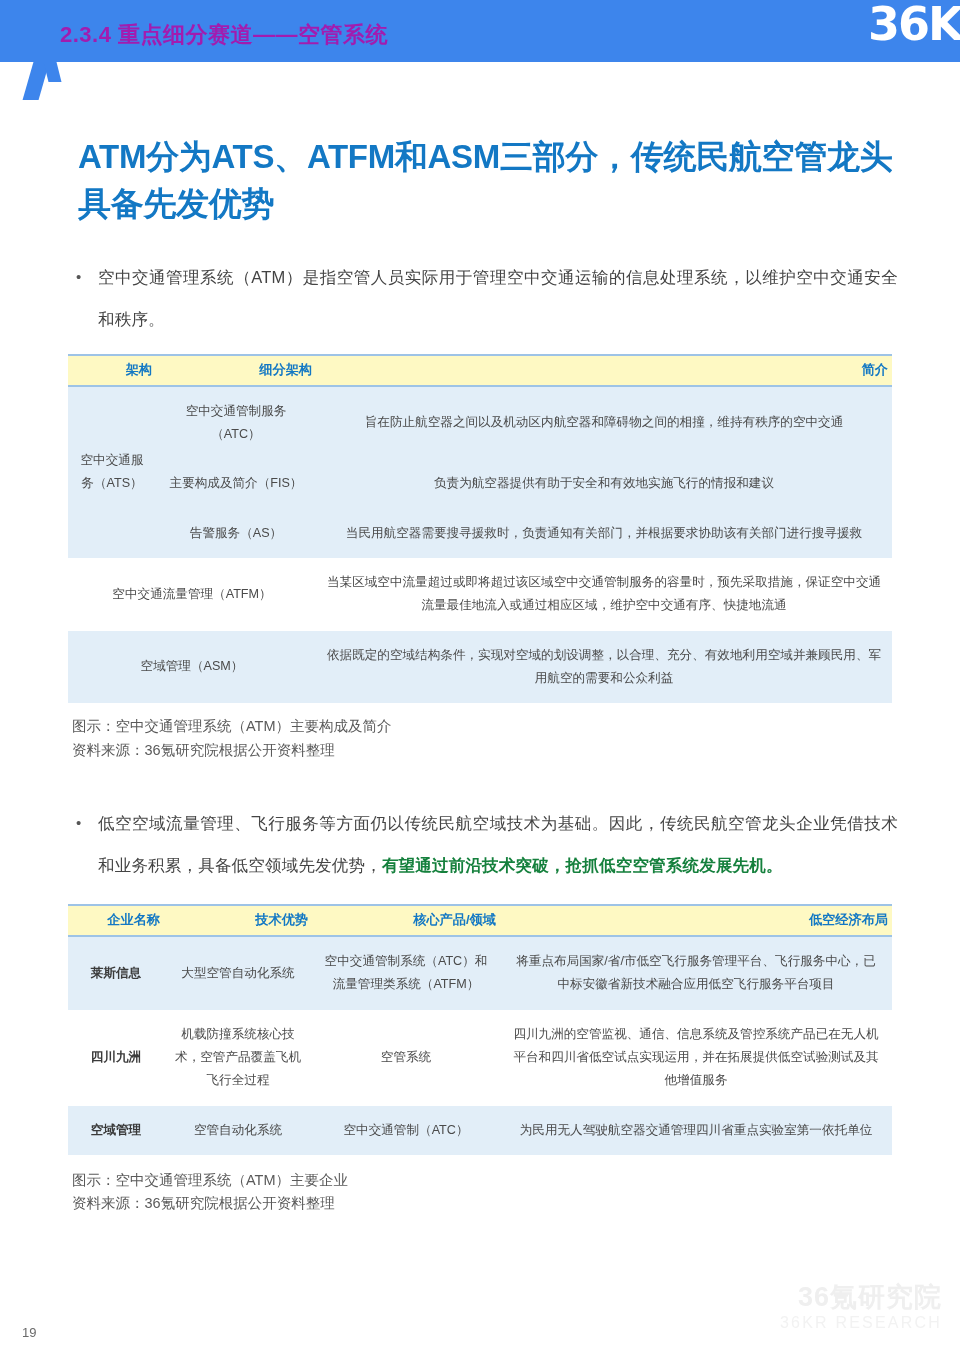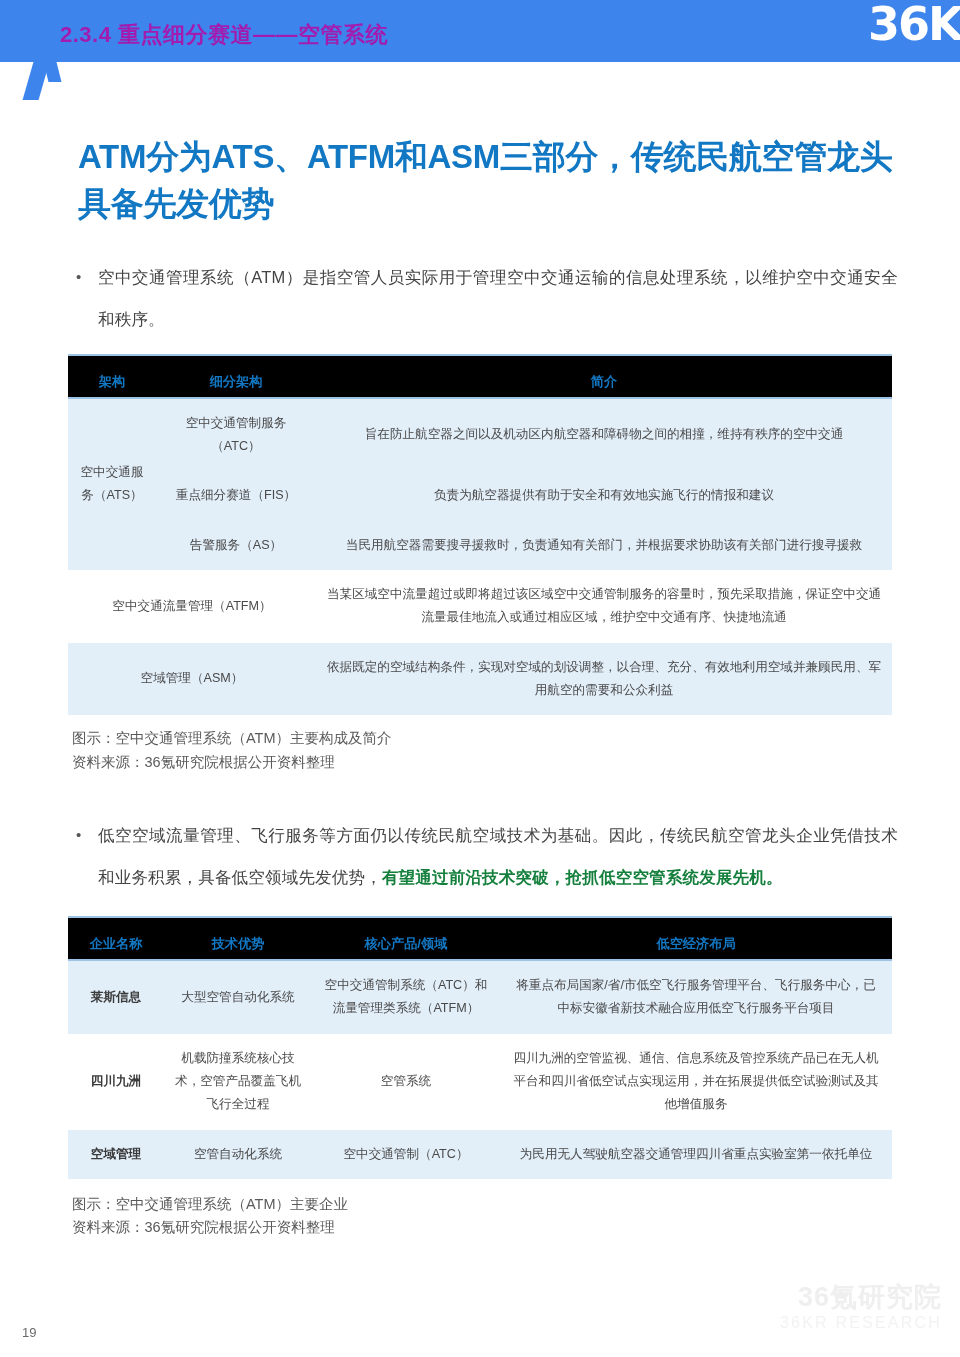--- a/index.html
+++ b/index.html
@@ -122,25 +122,25 @@
     table-layout: fixed;
     font-size: 12.6px;
     color: #4a4a4a;
     margin-left: 68px;
     width: 824px;
   }
   .data-table thead th {
     color: #1378c4;
     font-weight: bold;
     font-size: 13.2px;
-    padding: 17px 4px 6px 4px;
+    padding: 5px 4px 6px 4px;
     border-top: 2px solid #9dc3e6;
     border-bottom: 2px solid #9dc3e6;
-    text-align: center;
-    background: #000000;
+    text-align: right;
+    background: #fef9c3;
   }
   .data-table tbody td {
     padding: 13px 10px;
     text-align: center;
     vertical-align: middle;
     line-height: 1.85;
   }
   .data-table tbody tr.shade td { background: #e2eef8; }
   .data-table tbody tr.plain td { background: #ffffff; }
   .data-table .cell-strong { font-weight: bold; color: #3a3a3a; }
@@ -228,21 +228,21 @@
           <th>简介</th>
         </tr>
       </thead>
       <tbody>
         <tr class="shade">
           <td rowspan="3">空中交通服务（ATS）</td>
           <td>空中交通管制服务（ATC）</td>
           <td>旨在防止航空器之间以及机动区内航空器和障碍物之间的相撞，维持有秩序的空中交通</td>
         </tr>
         <tr class="shade">
-          <td>重点细分赛道（FIS）</td>
+          <td>主要构成及简介（FIS）</td>
           <td>负责为航空器提供有助于安全和有效地实施飞行的情报和建议</td>
         </tr>
         <tr class="shade">
           <td>告警服务（AS）</td>
           <td>当民用航空器需要搜寻援救时，负责通知有关部门，并根据要求协助该有关部门进行搜寻援救</td>
         </tr>
         <tr class="plain">
           <td colspan="2">空中交通流量管理（ATFM）</td>
           <td>当某区域空中流量超过或即将超过该区域空中交通管制服务的容量时，预先采取措施，保证空中交通流量最佳地流入或通过相应区域，维护空中交通有序、快捷地流通</td>
         </tr>

